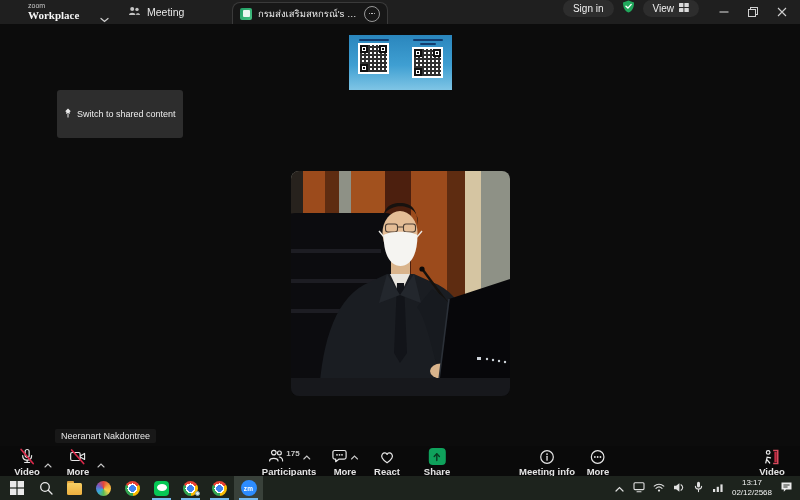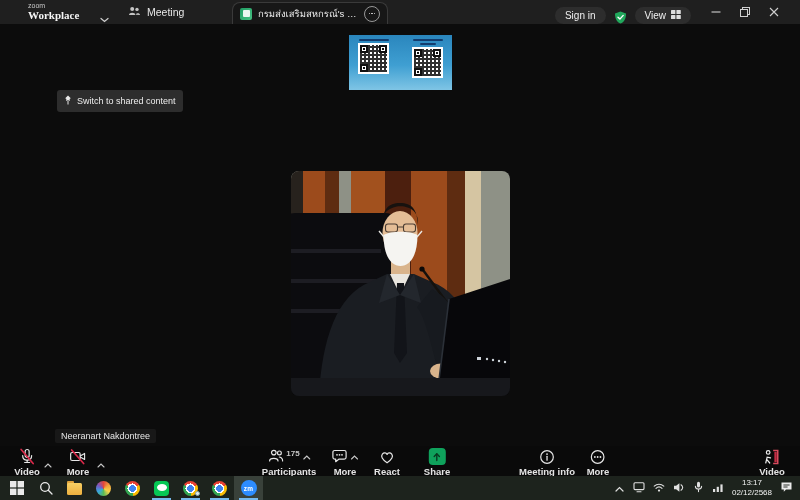--- a/index.html
+++ b/index.html
@@ -17,21 +17,21 @@
   .screen-tab{position:absolute;left:232px;top:2px;width:140px;height:21px;background:#171717;
               border:1px solid #3a3a3a;border-bottom:none;border-radius:8px 8px 0 0;
               display:flex;align-items:center;gap:6px;padding:0 7px;color:#f1f1f1;font-size:9.5px;}
   .screen-tab .tlabel{flex:1;white-space:nowrap;overflow:hidden;text-overflow:ellipsis;}
   .favicon{width:12px;height:12px;border-radius:2px;background:linear-gradient(135deg,#1f9d63,#48c183);
            position:relative;flex:0 0 auto;}
   .favicon::after{content:"";position:absolute;left:2.5px;top:2.5px;width:7px;height:7px;background:#eaf7f0;border-radius:1px;}
   .ellipsis-btn{width:14px;height:14px;border:1px solid #989898;border-radius:50%;
                 display:flex;align-items:center;justify-content:center;gap:1px;flex:0 0 auto;}
   .ellipsis-btn i{width:1.6px;height:1.6px;border-radius:50%;background:#dcdcdc;display:block;}
-  .tb-right{position:absolute;right:12px;top:0;height:24px;display:flex;align-items:flex-end;}
+  .tb-right{position:absolute;right:4px;top:0;height:24px;display:flex;align-items:flex-start;}
   .pill{font-size:10px;color:#f0f0f0;background:#2d2d2d;border-radius:10px;padding:3px 10px;
         display:flex;align-items:center;gap:5px;}
   .shield{margin:0 8px;display:flex;}
   .winbtn{width:29px;height:24px;display:flex;align-items:center;justify-content:center;}
 
   
   .canvas{position:absolute;top:24px;left:0;right:0;height:422px;background:#0c0c0c;}
 
   .qr-banner{position:absolute;left:349px;top:11px;width:103px;height:55px;
              background:linear-gradient(180deg,#2a86bd 0%,#3f9fd2 55%,#7fc5e5 100%);
@@ -41,21 +41,21 @@
   .qr-pad{background:#fff;padding:2px;}
   .qr{position:relative;width:27px;height:27px;background:#fff;}
   .qr::before{content:"";position:absolute;inset:0;opacity:.9;background:
       repeating-linear-gradient(90deg,#191919 0 2px,transparent 2px 4px),
       repeating-linear-gradient(0deg,#191919 0 2px,#fff 2px 4px);}
   .qr .f{position:absolute;width:8px;height:8px;border:2px solid #111;background:#fff;box-sizing:border-box;}
   .qr .f::after{content:"";position:absolute;inset:1px;background:#111;}
   .f.tl{top:0;left:0}.f.tr{top:0;right:0}.f.bl{bottom:0;left:0}
 
   .switch-btn{position:absolute;left:57px;top:66px;height:16px;background:#2d2d2d;border-radius:3px;
-              display:flex;align-items:center;gap:5px;padding:3px 7px;font-size:9px;color:#ededed;justify-content:space-between;}
+              display:flex;align-items:center;gap:5px;padding:16px 7px;font-size:9px;color:#ededed;justify-content:space-between;}
 
   .video{position:absolute;left:291px;top:147px;width:219px;height:225px;border-radius:8px;
          overflow:hidden;background:#1a1a1a;}
   .name-tag{position:absolute;left:55px;bottom:3px;background:rgba(26,26,26,.93);color:#e6e6e6;
             font-size:9px;padding:2px 6px;border-radius:2px;}
 
   
   .toolbar{position:absolute;top:446px;left:0;right:0;height:30px;background:#0a0a0a;}
   .tbtn{position:absolute;top:2px;transform:translateX(-50%);display:flex;flex-direction:column;
         align-items:center;gap:1px;color:#e4e4e4;font-size:9.5px;font-weight:bold;}

